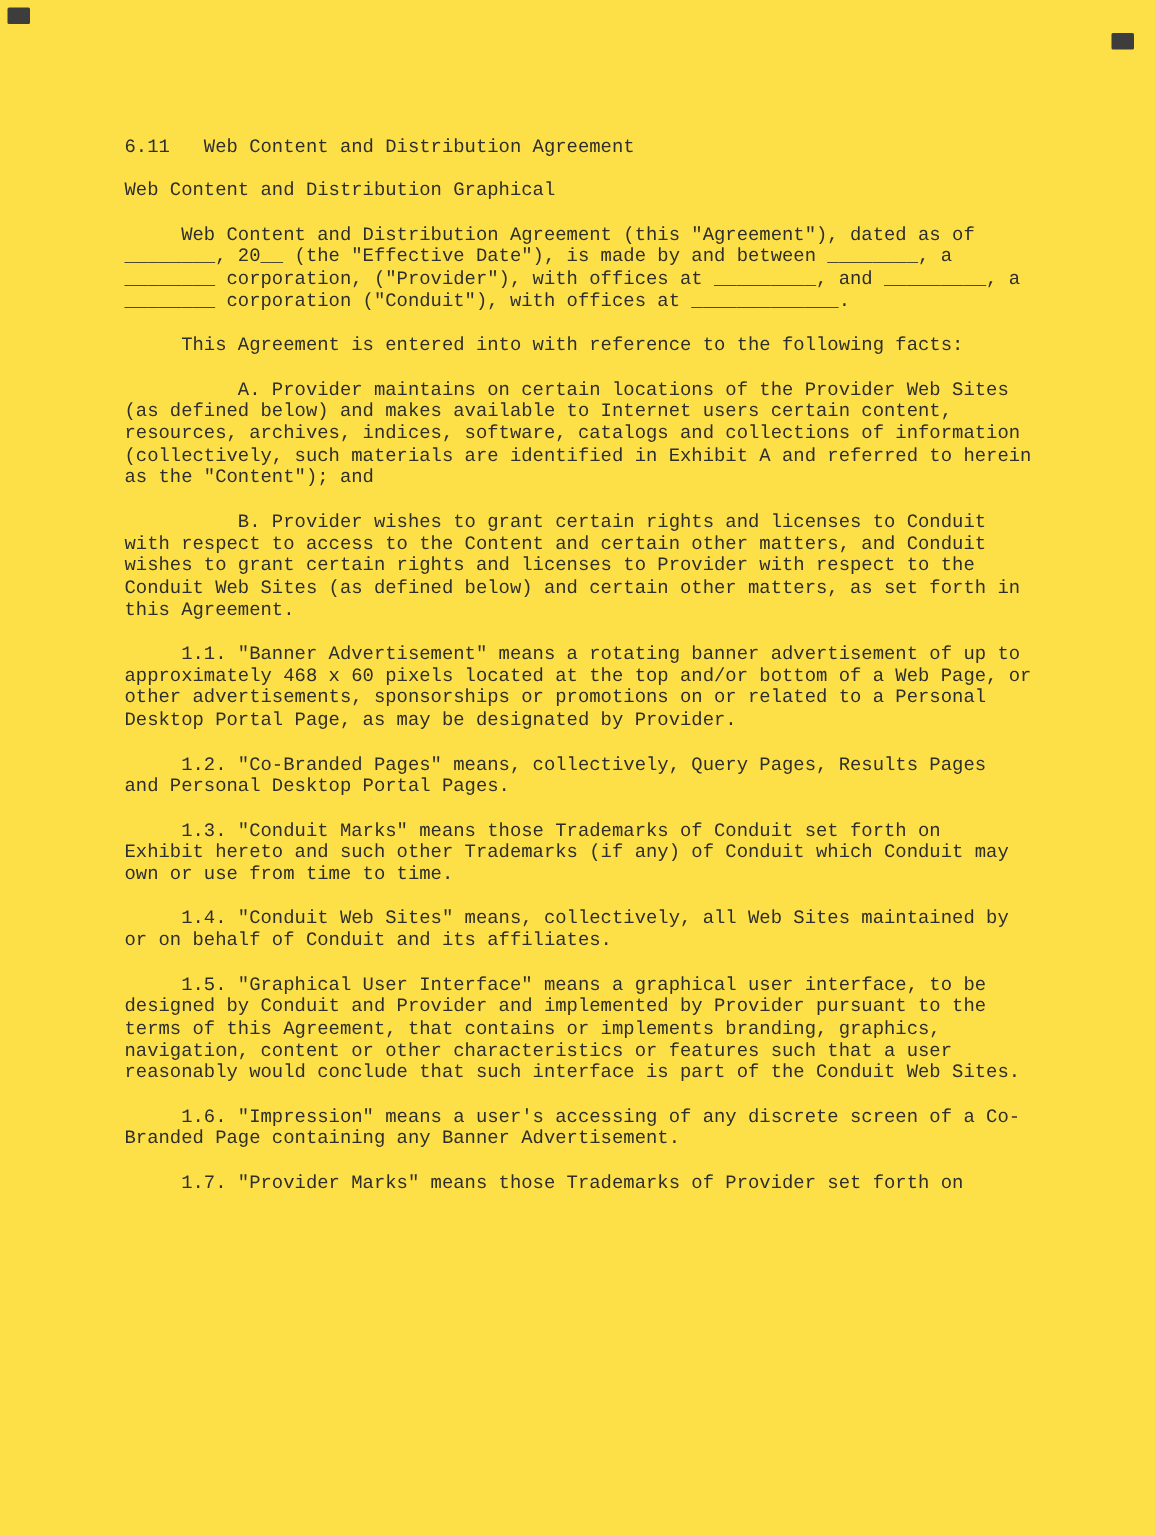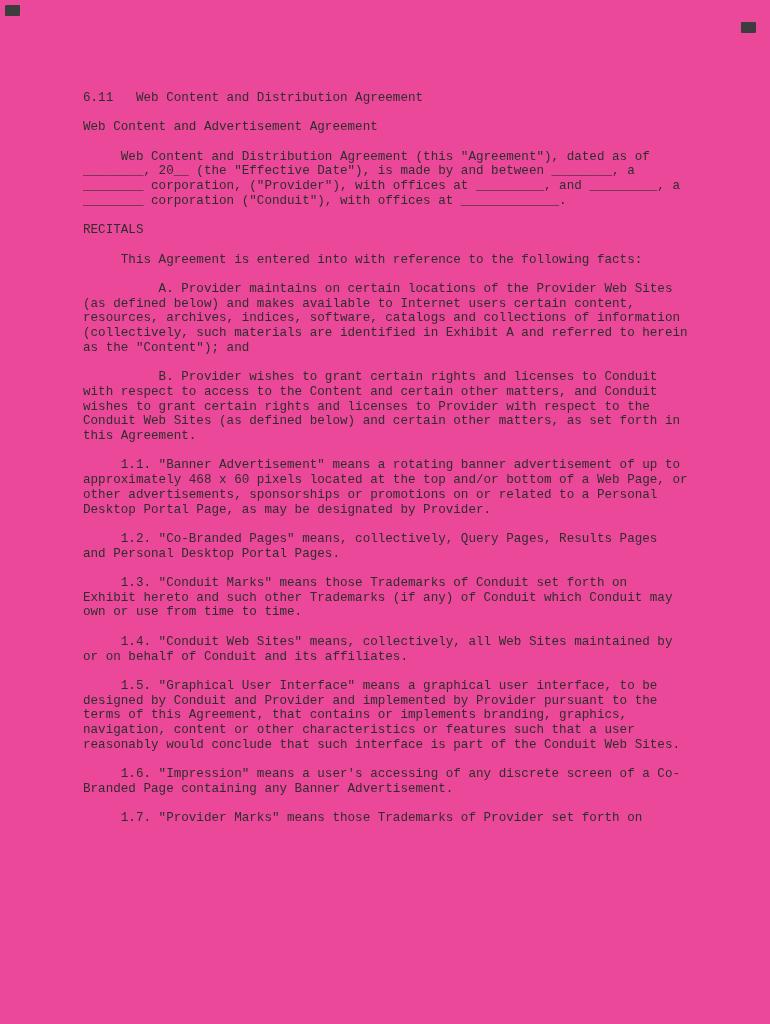--- a/index.html
+++ b/index.html
@@ -10,21 +10,21 @@
       width: 770px;
       height: 1024px;
       background: #ffffff;
       position: relative;
       overflow: hidden;
       font-family: "Liberation Mono", "DejaVu Sans Mono", monospace;
     }
     .page {
       position: absolute;
       inset: 0;
-      background: #ec4899;
+      background: #fde047;
     }
     .doc {
       position: absolute;
       left: 83px;
       top: 91px;
       width: 640px;
       font-size: 12.6px;
       line-height: 14.7px;
       color: #2e2e2e;
     }
@@ -54,26 +54,25 @@
 </head>
 <body>
 
 <div class="page">
 
   <div class="mark mark-tl"></div>
   <div class="mark mark-tr"></div>
 
   <div class="doc">
     <div class="para">6.11   Web Content and Distribution Agreement</div>
-    <div class="para">Web Content and Advertisement Agreement</div>
+    <div class="para">Web Content and Distribution Graphical</div>
     <div class="para">     Web Content and Distribution Agreement (this "Agreement"), dated as of
 ________, 20__ (the "Effective Date"), is made by and between ________, a
 ________ corporation, ("Provider"), with offices at _________, and _________, a
 ________ corporation ("Conduit"), with offices at _____________.</div>
-    <div class="para">RECITALS</div>
     <div class="para">     This Agreement is entered into with reference to the following facts:</div>
     <div class="para">          A. Provider maintains on certain locations of the Provider Web Sites
 (as defined below) and makes available to Internet users certain content,
 resources, archives, indices, software, catalogs and collections of information
 (collectively, such materials are identified in Exhibit A and referred to herein
 as the "Content"); and</div>
     <div class="para">          B. Provider wishes to grant certain rights and licenses to Conduit
 with respect to access to the Content and certain other matters, and Conduit
 wishes to grant certain rights and licenses to Provider with respect to the
 Conduit Web Sites (as defined below) and certain other matters, as set forth in

